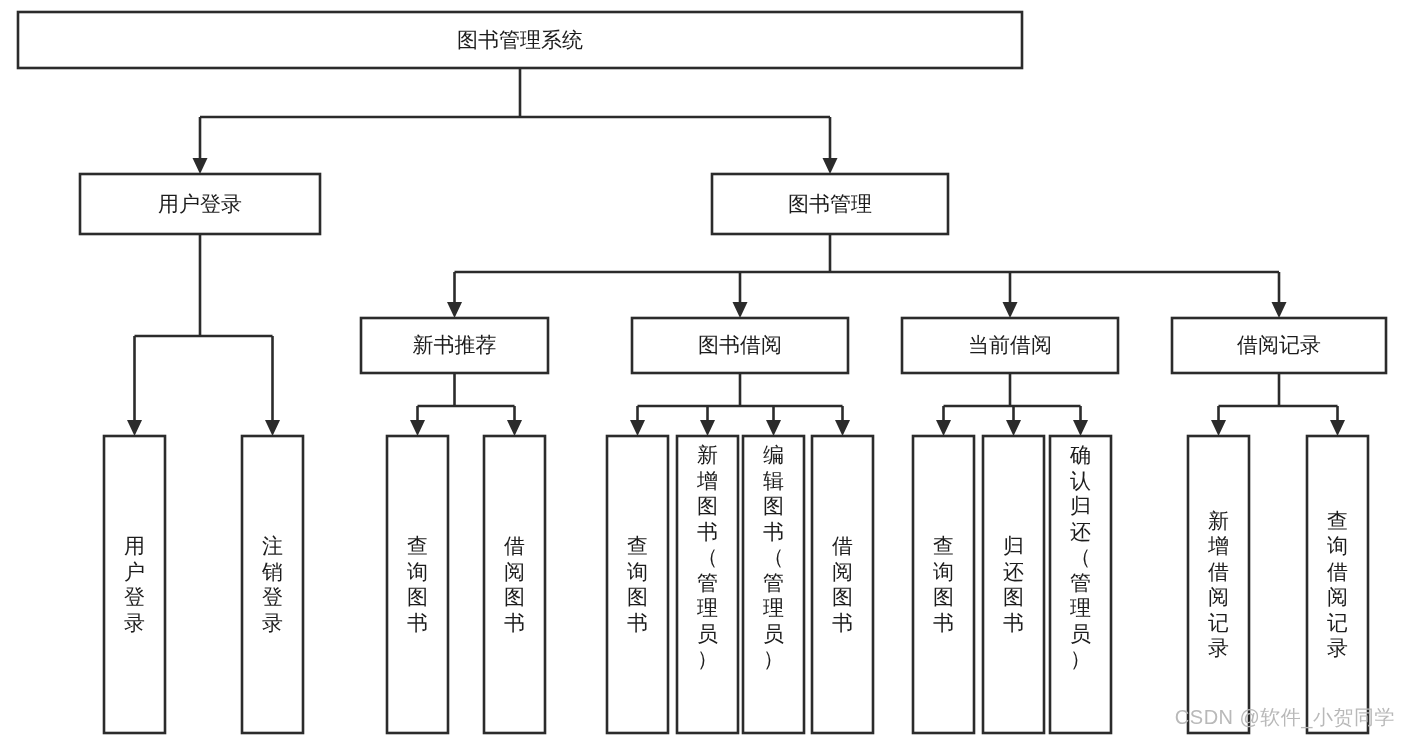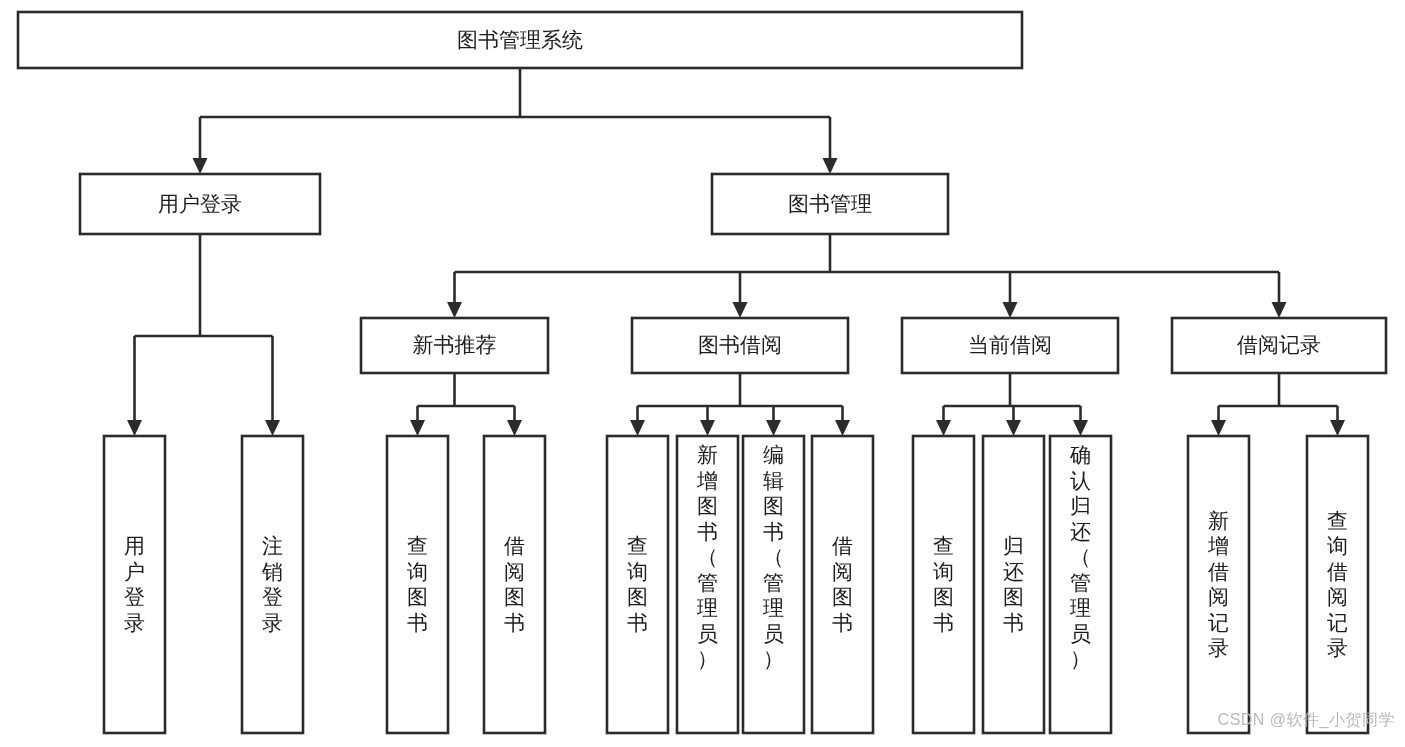--- a/index.html
+++ b/index.html
@@ -53,21 +53,21 @@
     font-family: "Liberation Sans", "DejaVu Sans", sans-serif;
     font-size: 21px;
     fill: #1c1c1c;
     text-anchor: middle;
   }
   .watermark-text {
     position: absolute;
     right: 10px;
     bottom: 4px;
     font-family: "Liberation Sans", "DejaVu Sans", sans-serif;
-    font-size: 16px;
+    font-size: 20px;
     color: #b9b9b9;
     white-space: nowrap;
     letter-spacing: 0.5px;
   }
 </style>
 </head>
 <body>
 
 <div id="diagram-root">
   <svg id="tree-svg" viewBox="0 0 1405 747" xmlns="http://www.w3.org/2000/svg">

